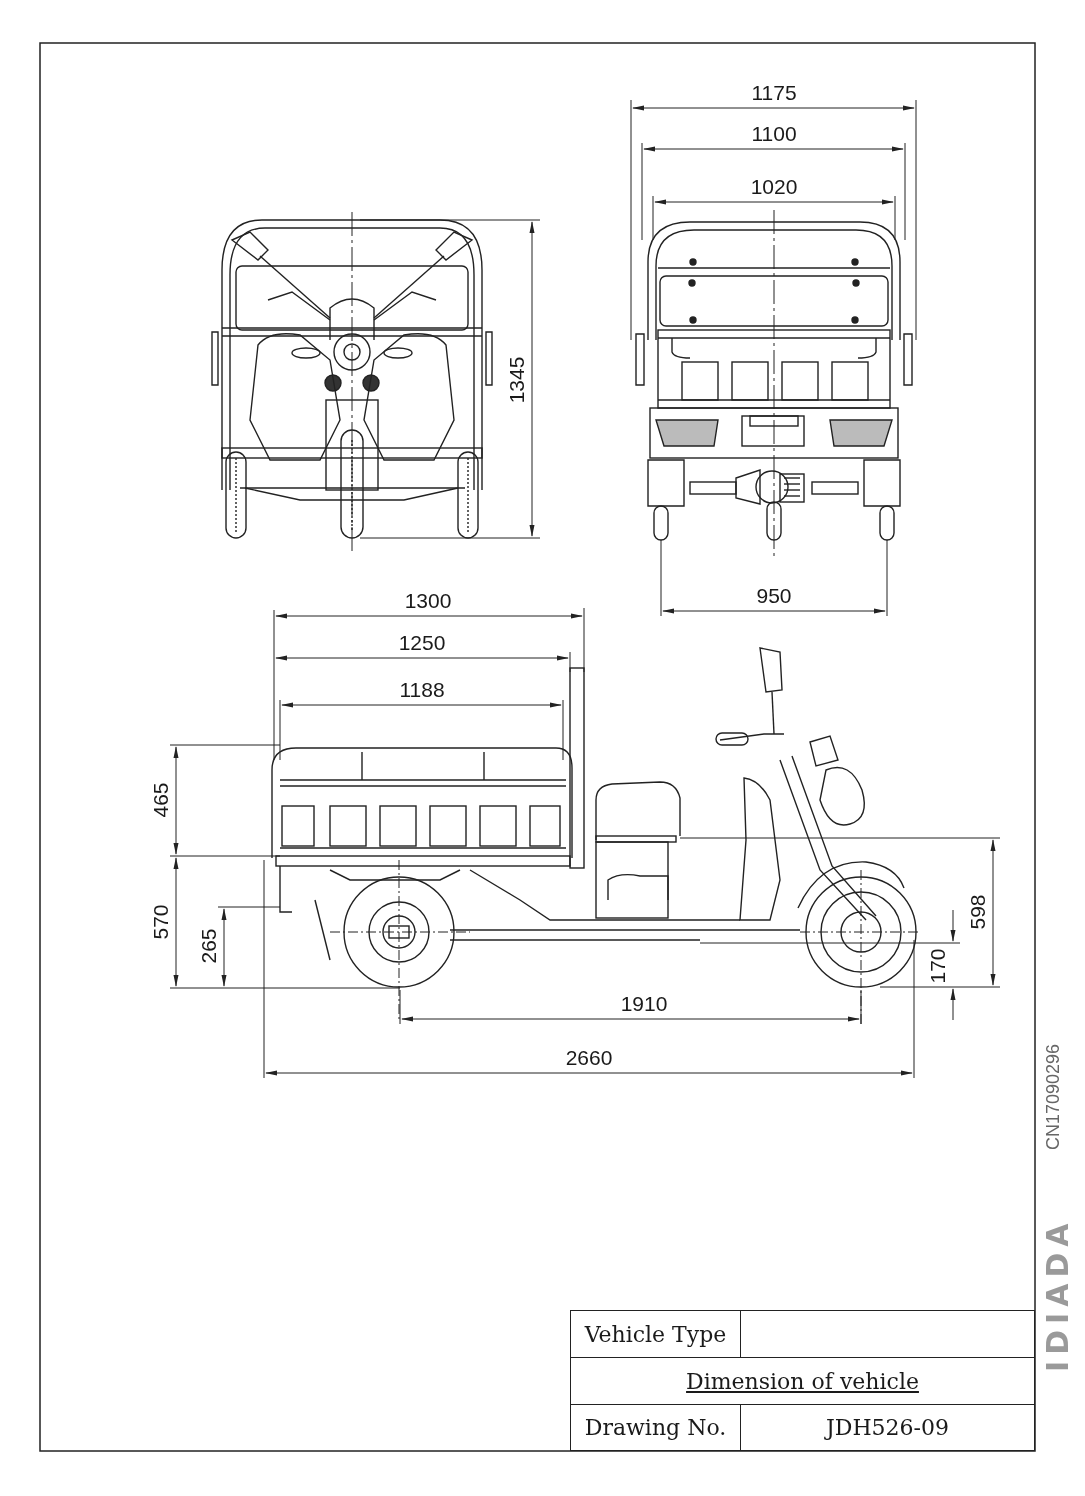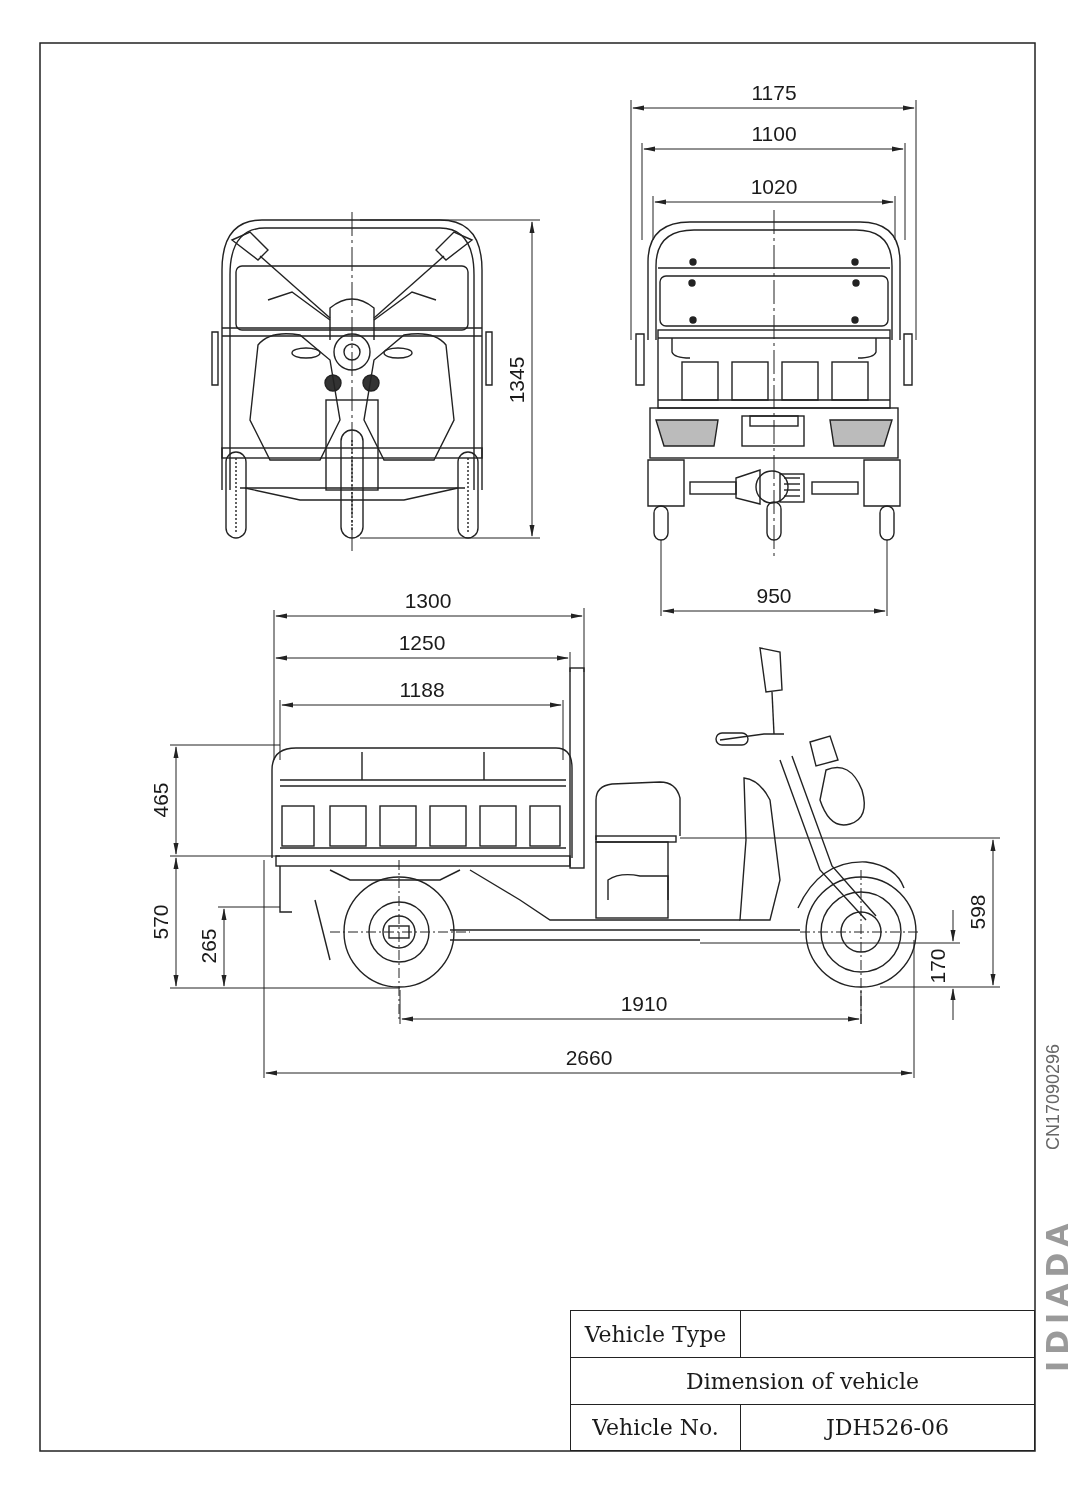--- a/index.html
+++ b/index.html
@@ -252,23 +252,23 @@
   <text class="dim" x="0" y="0" text-anchor="middle" transform="translate(985,912) rotate(-90)">598</text>
   <text class="dim" x="0" y="0" text-anchor="middle" transform="translate(945,966) rotate(-90)">170</text>
   <text class="dim" x="644" y="1011" text-anchor="middle">1910</text>
   <text class="dim" x="589" y="1065" text-anchor="middle">2660</text>
 </svg>
 
 <div class="tb">
   <div class="tb-row" style="top:0;height:47px;">
     <div class="tb-cell l">Vehicle Type</div>
   </div>
-  <div class="tb-row" style="top:47px;height:47px;">
+  <div class="tb-row" style="top:47px;height:47px;text-decoration:underline;">
     <div class="tb-cell full">Dimension of vehicle</div>
   </div>
   <div class="tb-row" style="top:94px;height:45px;">
-    <div class="tb-cell l">Vehicle No.</div>
-    <div class="tb-cell r">JDH526-06</div>
+    <div class="tb-cell l">Drawing No.</div>
+    <div class="tb-cell r">JDH526-09</div>
   </div>
 </div>
 
 <div class="wm-text" style="top:1150px;">CN17090296</div>
 <div class="wm-logo">IDIADA</div>
 
 </body></html>

